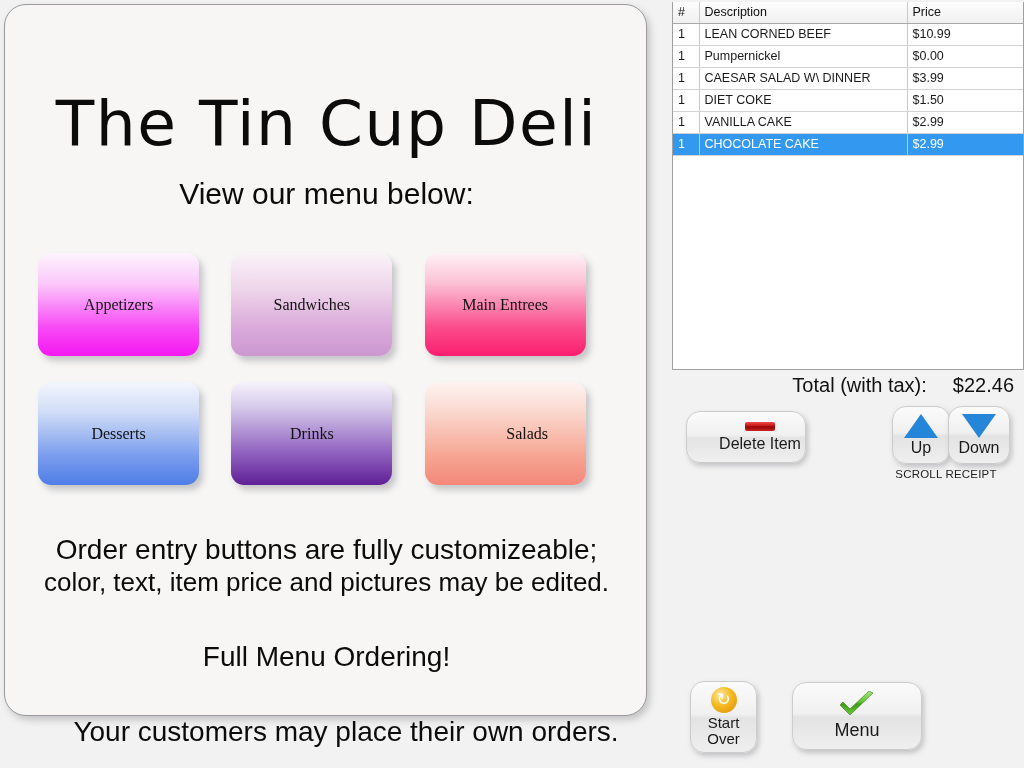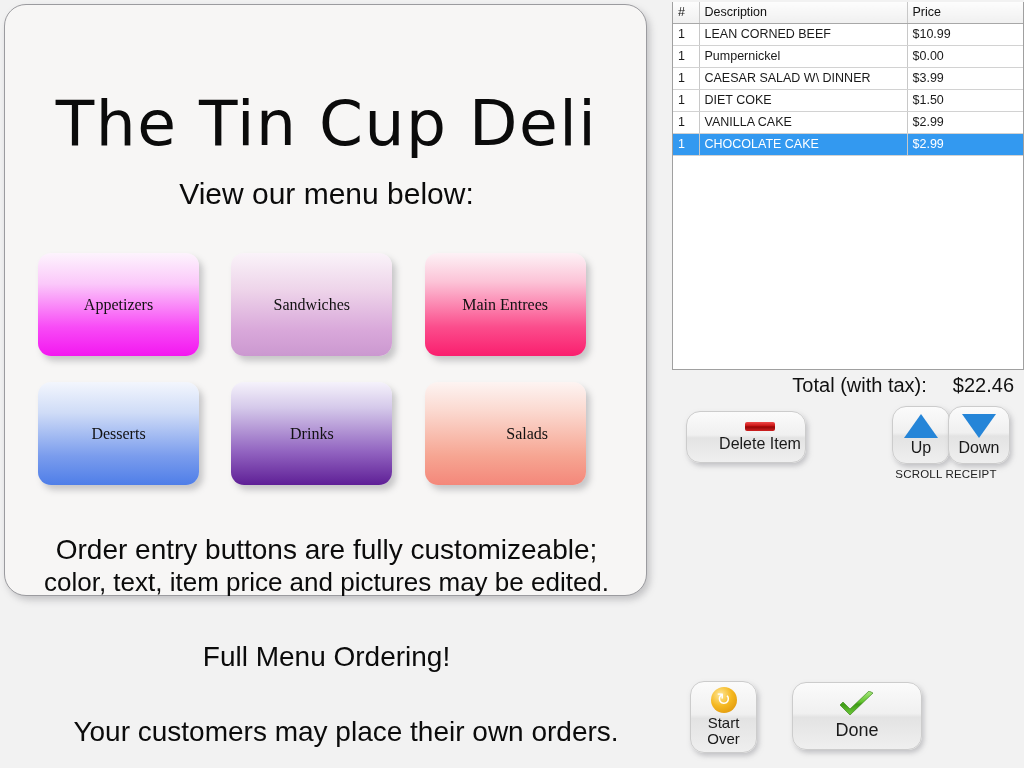--- a/index.html
+++ b/index.html
@@ -14,21 +14,21 @@
   #app {
     position: relative;
     width: 1024px; height: 768px;
     background: #f2f2f2;
   }
 
   
   #menu-panel {
     position: absolute;
     left: 4px; top: 4px;
-    width: 643px; height: 592px;
+    width: 643px; height: 712px;
     background: #f7f6f5;
     border: 1px solid #9b9b9f;
     border-radius: 22px;
     box-shadow: 3px 4px 7px rgba(120,120,125,0.38);
   }
 
   #deli-title {
     position: absolute;
     left: 0; top: 82px;
     width: 643px;
@@ -349,17 +349,17 @@
         <defs>
           <linearGradient id="gchk" x1="0" y1="0" x2="0" y2="1">
             <stop offset="0%" stop-color="#a8e77e"></stop>
             <stop offset="45%" stop-color="#63c52f"></stop>
             <stop offset="55%" stop-color="#3e9c16"></stop>
             <stop offset="100%" stop-color="#6ec93a"></stop>
           </linearGradient>
         </defs>
         <path d="M3 14 L13 24 L36 2 L32 0 L13 18 L6 11 Z" fill="url(#gchk)" stroke="#2f7a10" stroke-width="0.6"></path>
       </svg>
-      <span>Done</span>
+      <span>Menu</span>
     </button>
 
   </div>
 </div>
 
 </body></html>

